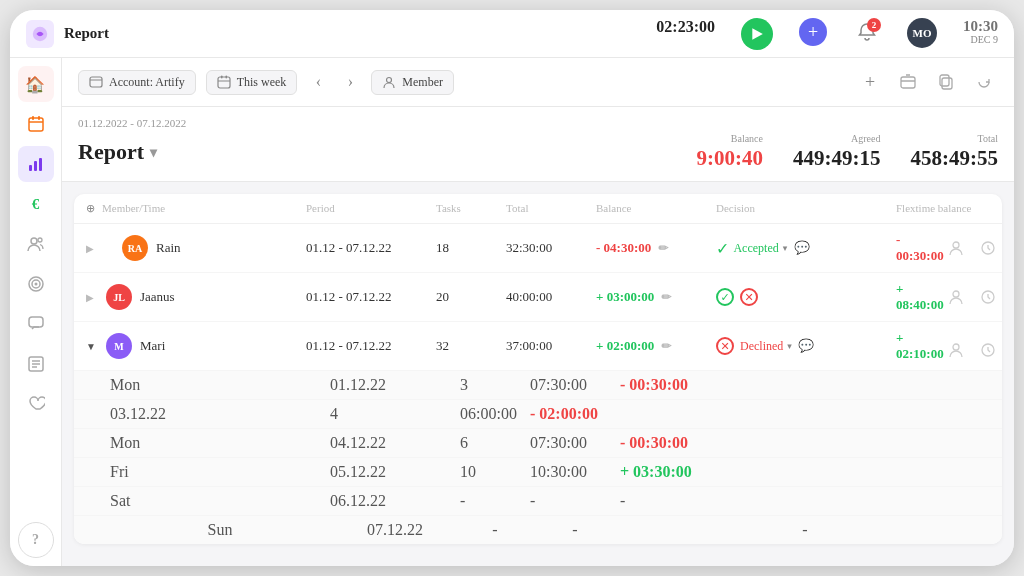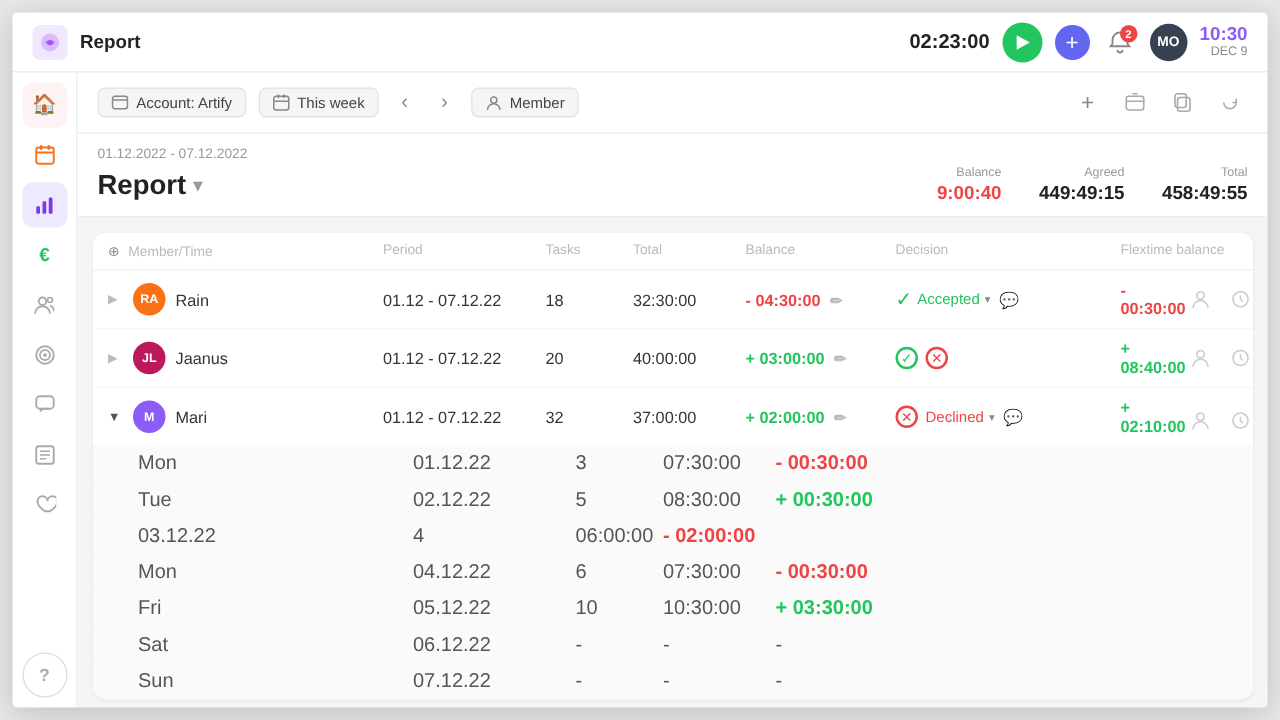--- a/index.html
+++ b/index.html
@@ -10,25 +10,26 @@
       height: 576px;
       overflow: hidden;
       display: flex;
       align-items: center;
       justify-content: center;
     }
     .app-window {
       width: 1004px;
       height: 556px;
       background: #f5f5f7;
-      border-radius: 4px;
+      border-radius: 24px;
       overflow: hidden;
       display: flex;
       flex-direction: column;
       box-shadow: 0 4px 24px rgba(0,0,0,0.18);
+      font-family: Liberation Serif, serif;
     }
     
     .title-bar {
       background: #fff;
       height: 48px;
       display: flex;
       align-items: center;
       padding: 0 16px;
       border-bottom: 1px solid #e8e8e8;
       flex-shrink: 0;
@@ -39,21 +40,21 @@
       border-radius: 6px;
       display: flex; align-items: center; justify-content: center;
       margin-right: 10px;
     }
     .title-bar-logo svg { width: 18px; height: 18px; }
     .title-bar-title {
       font-size: 15px; font-weight: 600; color: #222;
       flex: 1;
     }
     .title-bar-right {
-      display: flex; align-items: center; gap: 10px;
+      display: flex; align-items: flex-start; gap: 26px;
     }
     .timer-display {
       font-size: 16px; font-weight: 600; color: #222;
     }
     .play-btn {
       width: 32px; height: 32px;
       background: #22c55e;
       border-radius: 50%;
       display: flex; align-items: center; justify-content: center;
       cursor: pointer;
@@ -84,21 +85,21 @@
       background: #374151;
       border-radius: 50%;
       display: flex; align-items: center; justify-content: center;
       color: #fff; font-size: 11px; font-weight: 600;
       cursor: pointer;
     }
     .clock-display {
       text-align: right;
       line-height: 1.1;
     }
-    .clock-time { font-size: 15px; font-weight: 700; color: #8b5cf6; }
+    .clock-time { font-size: 15px; font-weight: 700; color: #737373; }
     .clock-date { font-size: 10px; color: #888; }
 
     
     .main-layout {
       display: flex;
       flex: 1;
       overflow: hidden;
     }
     
     .sidebar {
@@ -174,21 +175,21 @@
     .report-title {
       font-size: 22px; font-weight: 700; color: #222;
       display: flex; align-items: center; gap: 4px;
     }
     .report-stats {
       margin-left: auto;
       display: flex; gap: 30px; align-items: flex-end;
     }
     .stat-col { text-align: right; }
     .stat-label { font-size: 10px; color: #999; margin-bottom: 2px; }
-    .stat-value { font-size: 15px; font-weight: 700; color: #222; }
+    .stat-value { font-size: 21px; font-weight: 700; color: #222; }
     .stat-value.red { color: #ef4444; }
 
     
     .tabs {
       display: flex; gap: 0;
       border-bottom: none;
       padding: 0;
     }
     .tab {
       font-size: 11px; font-weight: 600;
@@ -219,21 +220,21 @@
       border-bottom: 1px solid #f0f0f0;
     }
     .table-row {
       display: grid;
       grid-template-columns: 220px 130px 70px 90px 120px 180px 1fr;
       padding: 8px 12px;
       font-size: 13px; color: #333;
       border-bottom: 1px solid #f5f5f5;
       align-items: center;
     }
-    .table-row:last-child { border-bottom: none; }
+    .table-row:last-child { border-bottom: none; text-align: center; }
     .table-row.sub {
       grid-template-columns: 220px 130px 70px 90px 1fr;
       font-size: 16px; color: #555;
       background: #fafafa;
       padding: 5px 12px 5px 36px;
     }
     .member-cell {
       display: flex; align-items: center; gap: 8px;
     }
     .chevron {
@@ -470,21 +471,21 @@
             <div>Tasks</div>
             <div>Total</div>
             <div>Balance</div>
             <div>Decision</div>
             <div>Flextime balance</div>
           </div>
 
           <div class="table-row">
             <div class="member-cell">
               <span class="chevron">▶</span>
-              <div class="avatar-sm" style="background:#f97316;">RA</div>
+              <div class="avatar-sm" style="background:#f97316;margin-left:16px;">RA</div>
               <span>Rain</span>
             </div>
             <div>01.12 - 07.12.22</div>
             <div>18</div>
             <div>32:30:00</div>
             <div class="balance-red">- 04:30:00 <span class="edit-icon">✏</span></div>
             <div class="decision-cell">
               <span class="decision-accepted">
                 <span style="color:#22c55e;font-size:16px;">✓</span>
                 Accepted <span class="caret">▾</span>
@@ -506,21 +507,21 @@
                       <path d="M8 5v3l2 2" stroke="#ccc" stroke-width="1.3" fill="none"></path>
                     </svg>
                 </span>
               </div>
             </div>
           </div>
 
           <div class="table-row">
             <div class="member-cell">
               <span class="chevron">▶</span>
-              <div class="avatar-sm" style="background:#be185d;">JL</div>
+              <div class="avatar-sm" style="background:#ef4444;">JL</div>
               <span>Jaanus</span>
             </div>
             <div>01.12 - 07.12.22</div>
             <div>20</div>
             <div>40:00:00</div>
             <div class="balance-green">+ 03:00:00 <span class="edit-icon">✏</span></div>
             <div class="decision-cell">
               <span class="icon-check-circle">✓</span>
               <span class="icon-x-circle">✕</span>
             </div>
@@ -580,27 +581,20 @@
           </div>
 
           <div class="table-row sub">
             <div>Mon</div>
             <div>01.12.22</div>
             <div>3</div>
             <div>07:30:00</div>
             <div class="balance-red">- 00:30:00</div>
           </div>
           <div class="table-row sub">
-            <div>Tue</div>
-            <div>02.12.22</div>
-            <div>5</div>
-            <div>08:30:00</div>
-            <div class="balance-green">+ 00:30:00</div>
-          </div>
-          <div class="table-row sub">
             <div>03.12.22</div>
             <div>4</div>
             <div>06:00:00</div>
             <div class="balance-red">- 02:00:00</div>
           </div>
           <div class="table-row sub">
             <div>Mon</div>
             <div>04.12.22</div>
             <div>6</div>
             <div>07:30:00</div>

